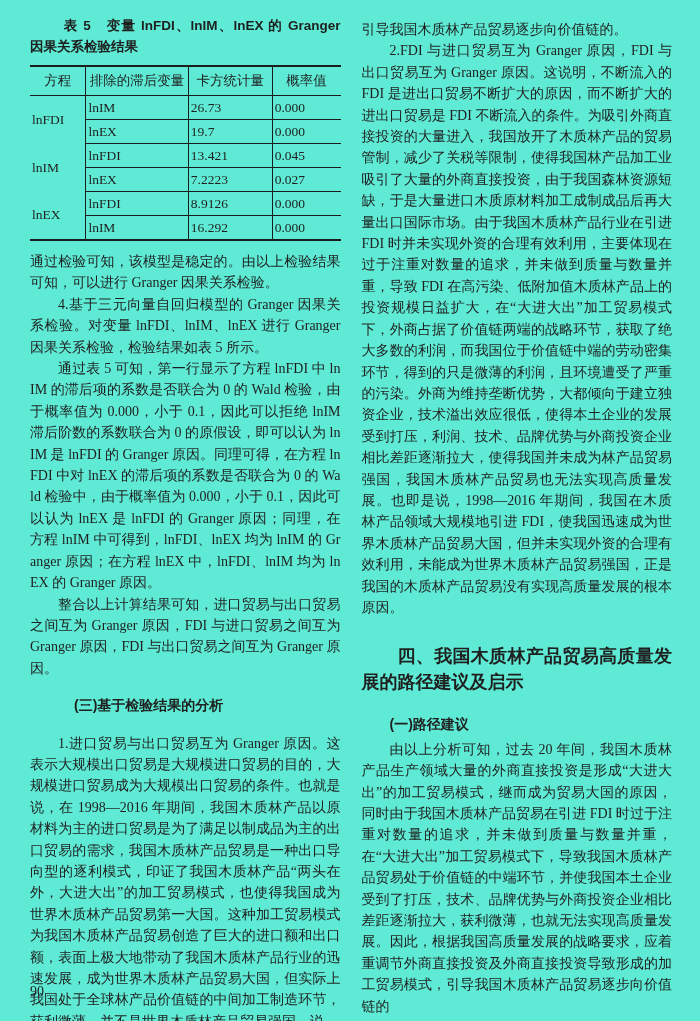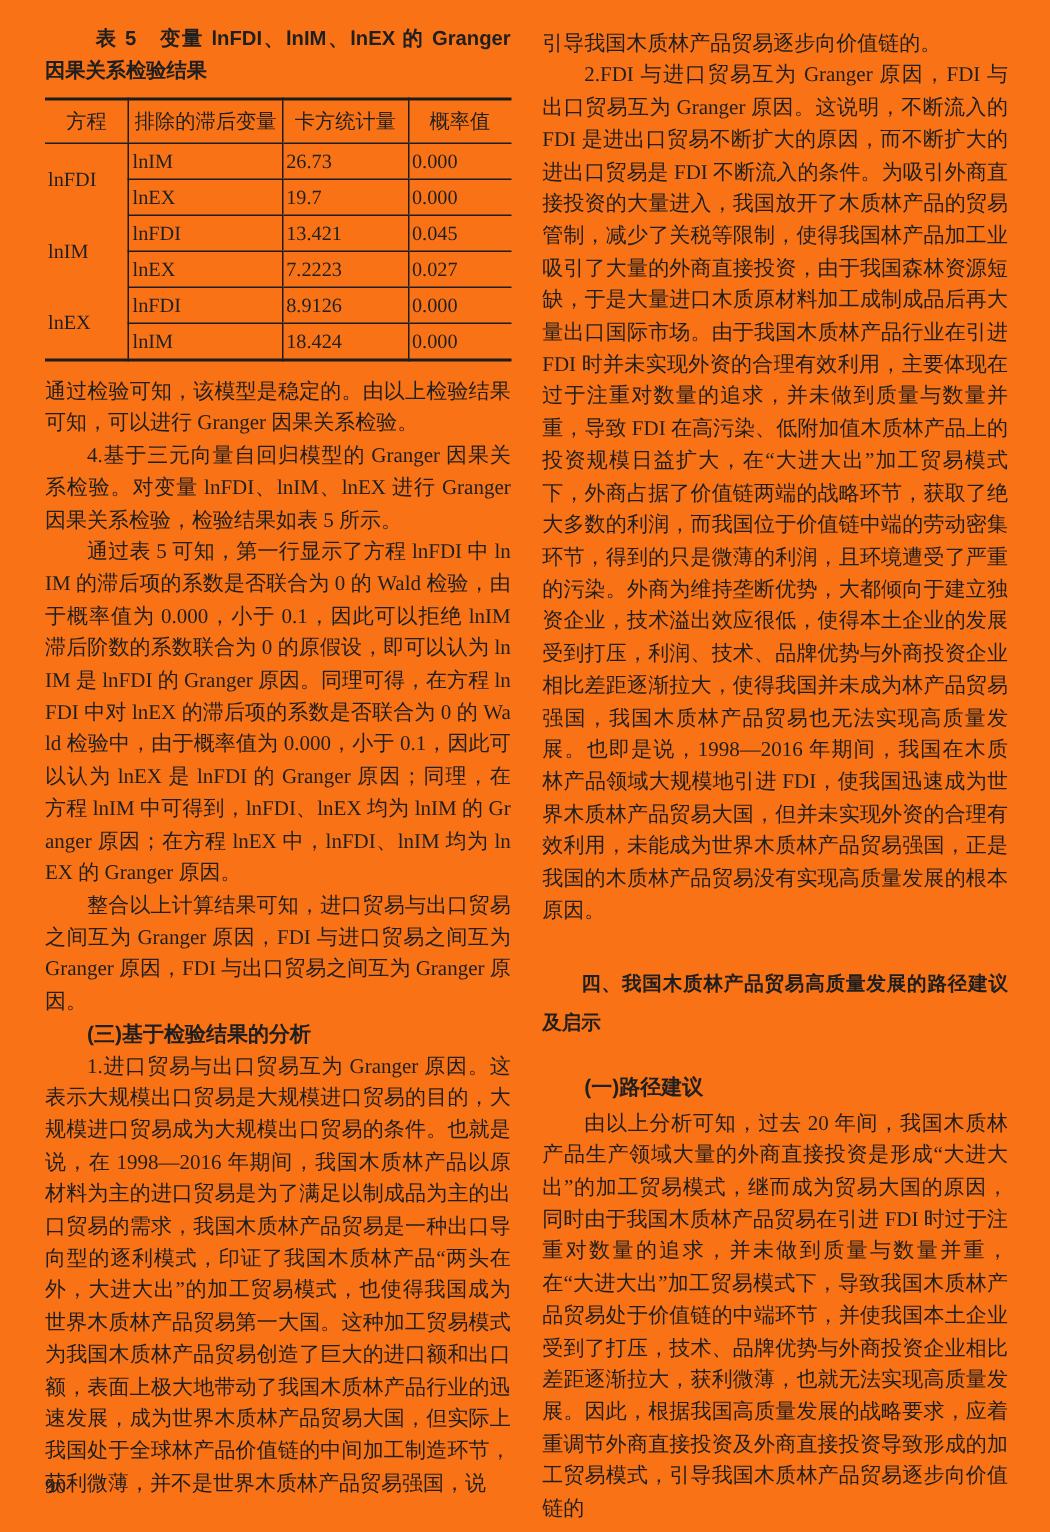--- a/index.html
+++ b/index.html
@@ -5,21 +5,21 @@
   html, body {
     margin: 0;
     padding: 0;
     background: #e9e9e7;
   }
   .page {
     position: relative;
     width: 700px;
     height: 1021px;
     box-sizing: border-box;
-    background: #f97316;
+    background: #5eead4;
     color: #1f1f1f;
     font-family: "Liberation Serif", "DejaVu Serif", serif;
     padding: 14px 28px 0 30px;
     overflow: hidden;
   }
   .columns {
     display: flex;
     gap: 21px;
   }
   .col {
@@ -71,33 +71,33 @@
   table.granger-table th + th,
   table.granger-table td + td { border-left: 1px solid #1c1c1c; }
   table.granger-table td.eq { border-right: 1px solid #1c1c1c; }
   table.granger-table tr.sub td:not(.eq) { border-bottom: 1px solid #1c1c1c; }
   table.granger-table tr.group-end td { border-bottom: 1px solid #1c1c1c; }
   table.granger-table col.c1 { width: 18%; }
   table.granger-table col.c2 { width: 33%; }
   table.granger-table col.c3 { width: 27%; }
   table.granger-table col.c4 { width: 22%; }
   .h-sub {
-    margin: 0;
+    margin: 16px;
     font-family: "Liberation Sans", "DejaVu Sans", sans-serif;
     font-weight: bold;
     font-size: 14px;
     line-height: 21.4px;
     text-indent: 2em;
     text-align: justify;
   }
   .h-section {
     margin: 25px 0 19px 0;
     font-family: "Liberation Sans", "DejaVu Sans", sans-serif;
     font-weight: bold;
-    font-size: 13px;
+    font-size: 18px;
     line-height: 26px;
     text-indent: 2em;
     text-align: justify;
     word-break: break-all;
   }
   .h-sub.spaced { margin: 15px 0 3px 0; }
   .page-number {
     position: absolute;
     left: 30px;
     bottom: 21px;
@@ -152,21 +152,21 @@
             <td>0.027</td>
           </tr>
           <tr class="sub">
             <td class="eq" rowspan="2">lnEX</td>
             <td>lnFDI</td>
             <td>8.9126</td>
             <td>0.000</td>
           </tr>
           <tr>
             <td>lnIM</td>
-            <td>18.424</td>
+            <td>16.292</td>
             <td>0.000</td>
           </tr>
         </tbody>
       </table>
 
       <p class="body noindent">通过检验可知，该模型是稳定的。由以上检验结果可知，可以进行 Granger 因果关系检验。</p>
       <p class="body indent">4.基于三元向量自回归模型的 Granger 因果关系检验。对变量 lnFDI、lnIM、lnEX 进行 Granger 因果关系检验，检验结果如表 5 所示。</p>
       <p class="body indent">通过表 5 可知，第一行显示了方程 lnFDI 中 lnIM 的滞后项的系数是否联合为 0 的 Wald 检验，由于概率值为 0.000，小于 0.1，因此可以拒绝 lnIM 滞后阶数的系数联合为 0 的原假设，即可以认为 lnIM 是 lnFDI 的 Granger 原因。同理可得，在方程 lnFDI 中对 lnEX 的滞后项的系数是否联合为 0 的 Wald 检验中，由于概率值为 0.000，小于 0.1，因此可以认为 lnEX 是 lnFDI 的 Granger 原因；同理，在方程 lnIM 中可得到，lnFDI、lnEX 均为 lnIM 的 Granger 原因；在方程 lnEX 中，lnFDI、lnIM 均为 lnEX 的 Granger 原因。</p>
       <p class="body indent">整合以上计算结果可知，进口贸易与出口贸易之间互为 Granger 原因，FDI 与进口贸易之间互为 Granger 原因，FDI 与出口贸易之间互为 Granger 原因。</p>
       <p class="h-sub">(三)基于检验结果的分析</p>

